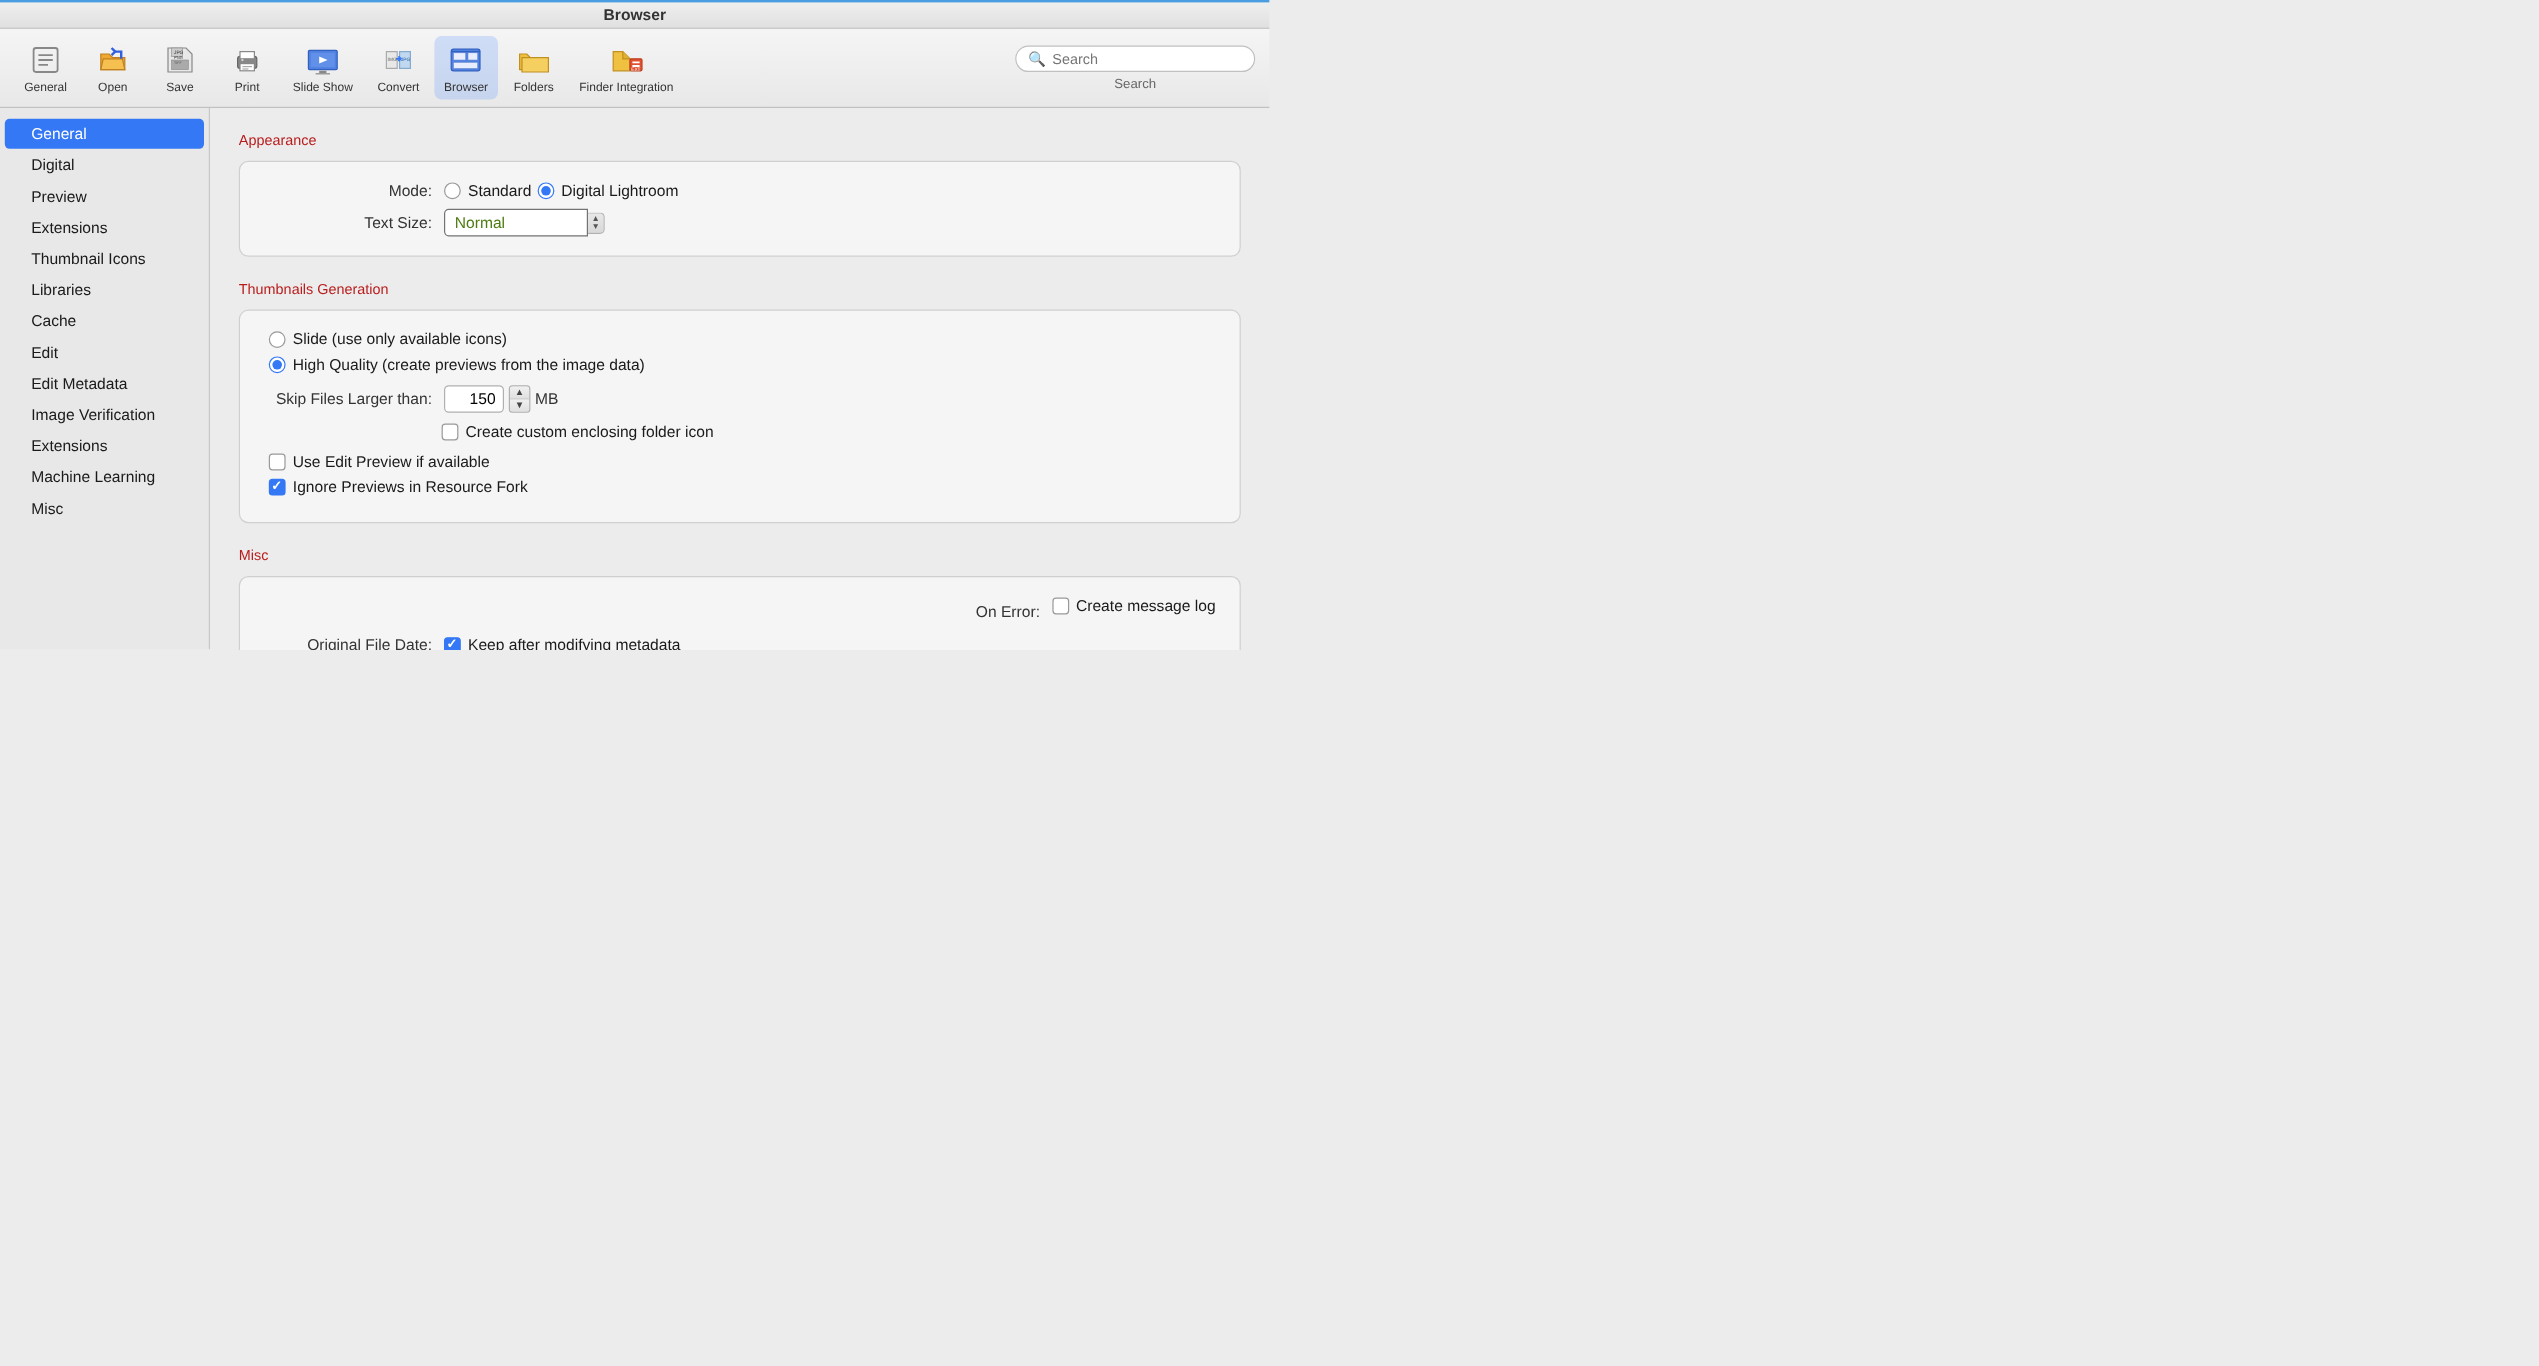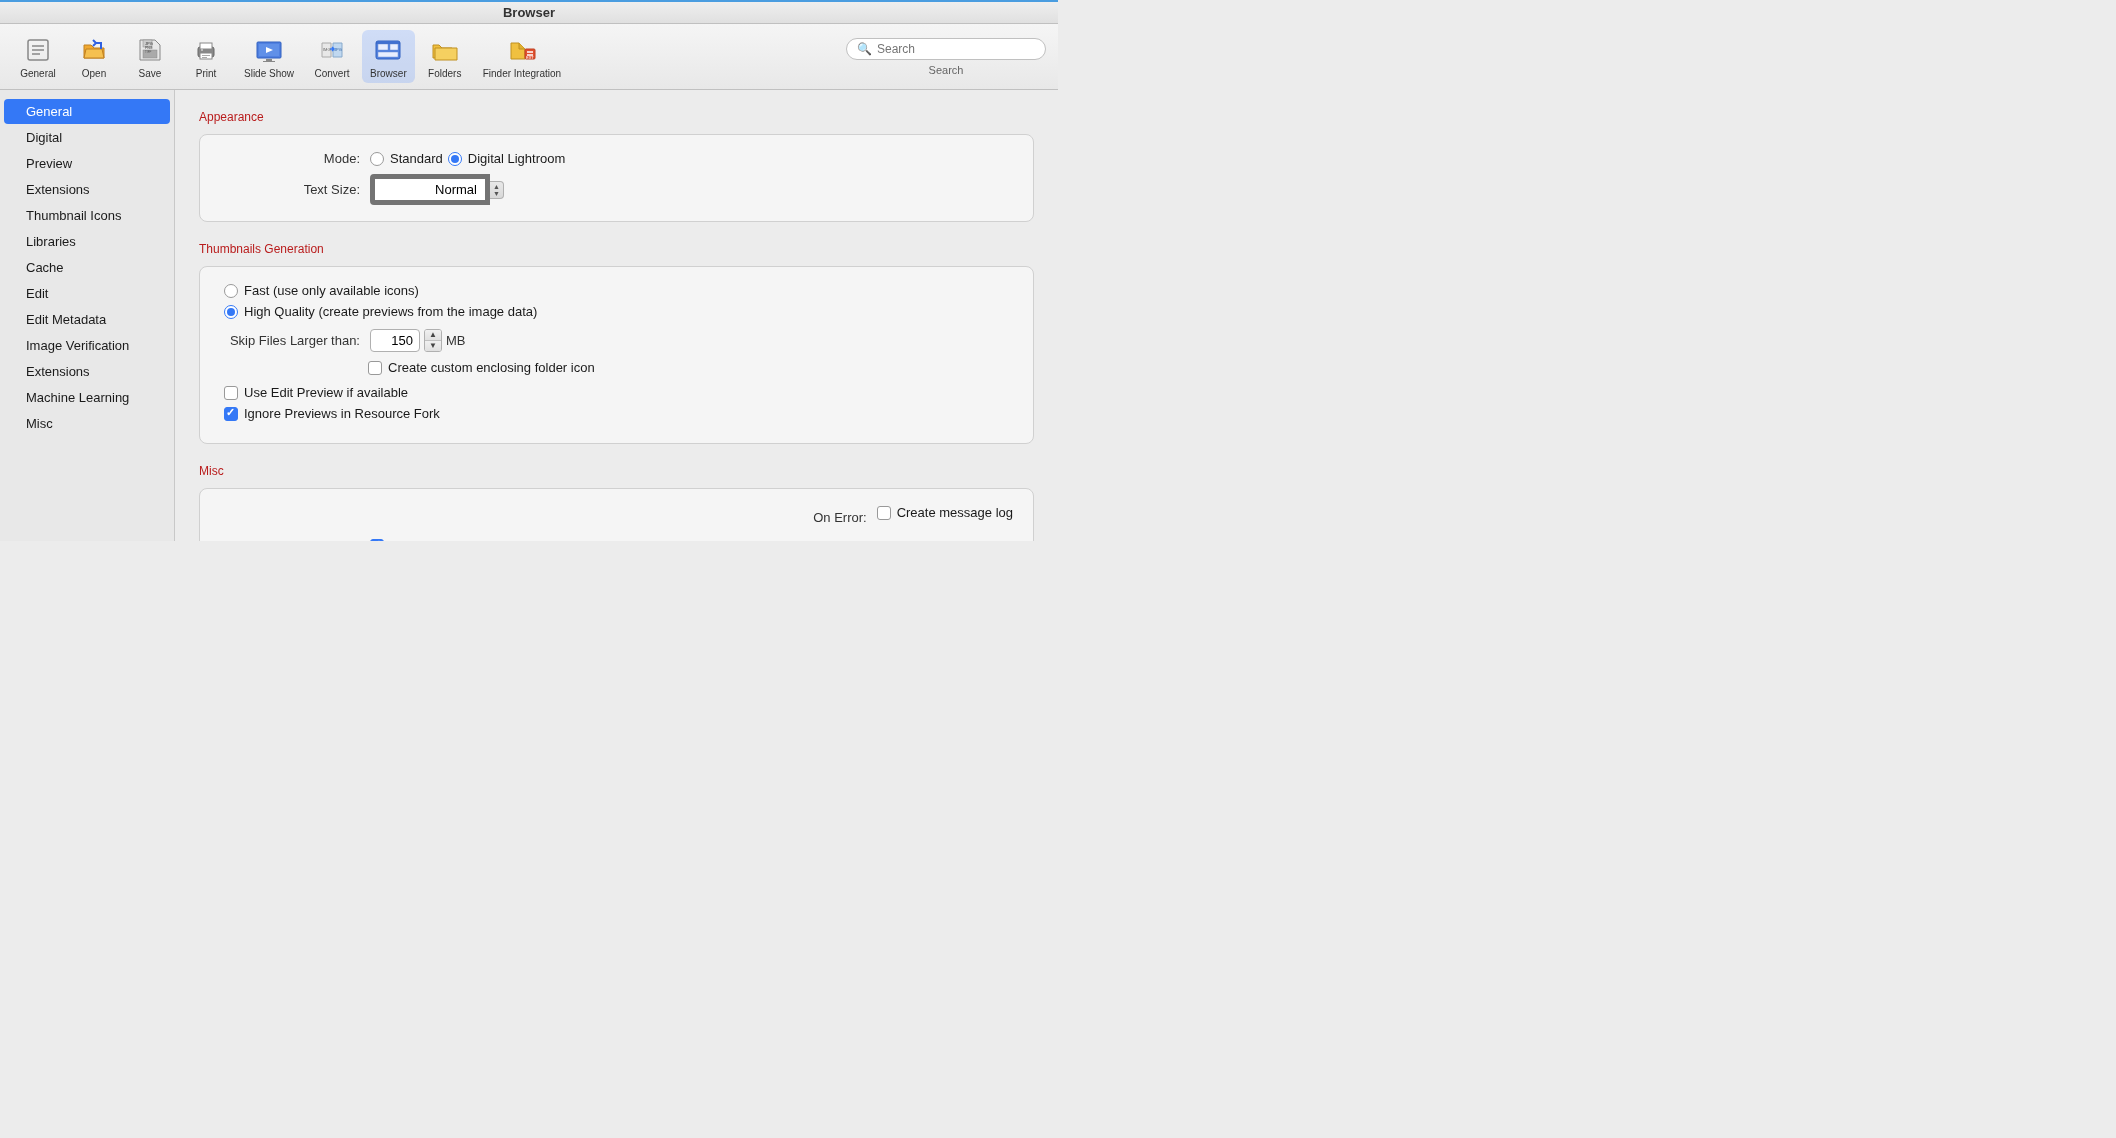--- a/index.html
+++ b/index.html
@@ -202,28 +202,27 @@
 
     
     .select-wrapper {
       display: flex;
       align-items: center;
       gap: 0;
     }
     select {
       appearance: none;
       background: white;
-      border: 5px solid #737373;
+      border: 1px solid #737373;
       border-radius: 4px 0 0 4px;
       padding: 3px 8px;
       font-size: 13px;
       min-width: 120px;
-      color: #000000;
+      color: #4d7c0f;
       cursor: pointer;
-      text-align: right;
     }
     .select-arrows {
       display: flex;
       flex-direction: column;
       background: linear-gradient(to bottom, #e8e8e8, #d8d8d8);
       border: 1px solid #b0b0b0;
       border-left: none;
       border-radius: 0 4px 4px 0;
       padding: 1px 3px;
       cursor: pointer;
@@ -526,21 +525,21 @@
 
       </div>
     </div>
 
     <div class="section">
       <div class="section-title">Thumbnails Generation</div>
       <div class="section-box">
 
         <div class="radio-row" style="margin-bottom: 6px; padding-left: 4px;">
           <input type="radio" name="quality" id="thumb-fast" style="">
-          <label for="thumb-fast">Fast (use only available icons)</label>
+          <label for="thumb-fast">Slide (use only available icons)</label>
         </div>
 
         <div class="radio-row" style="margin-bottom: 10px; padding-left: 4px;">
           <input type="radio" name="quality" id="thumb-hq" checked="" style="">
           <label for="thumb-hq">High Quality (create previews from the image data)</label>
         </div>
 
         <div class="form-row" style="margin-bottom: 8px;">
           <div class="form-label">Skip Files Larger than:</div>
           <div class="number-input-wrapper">

